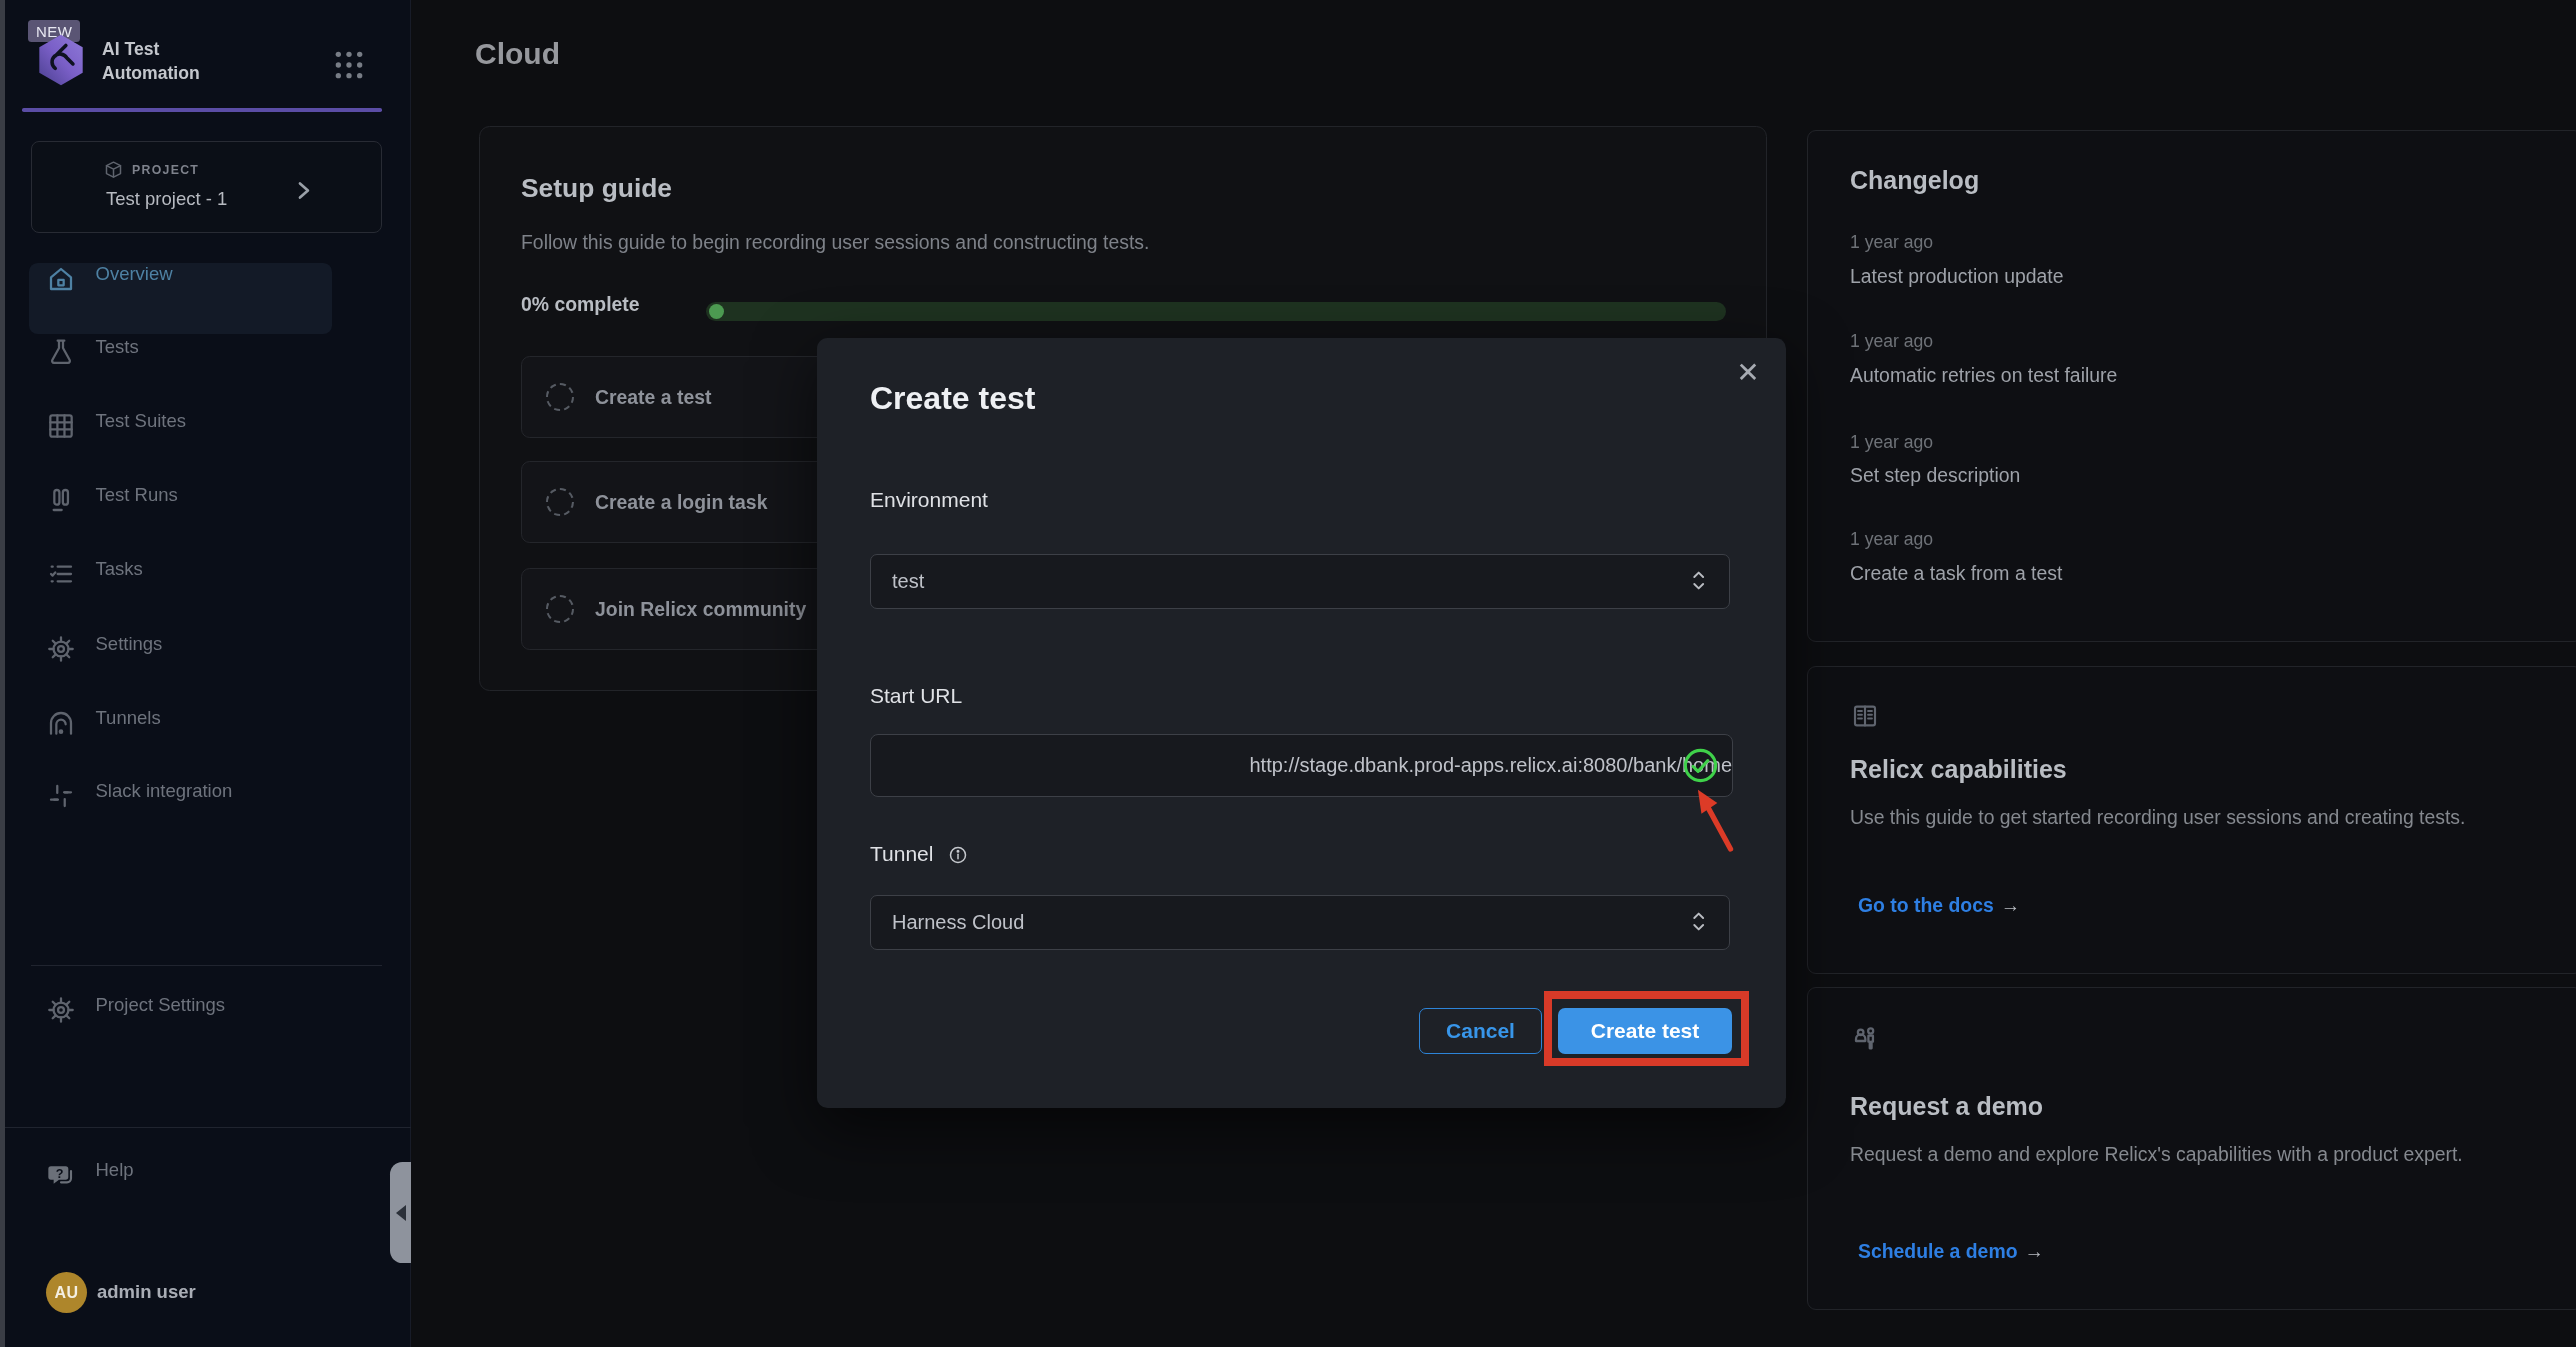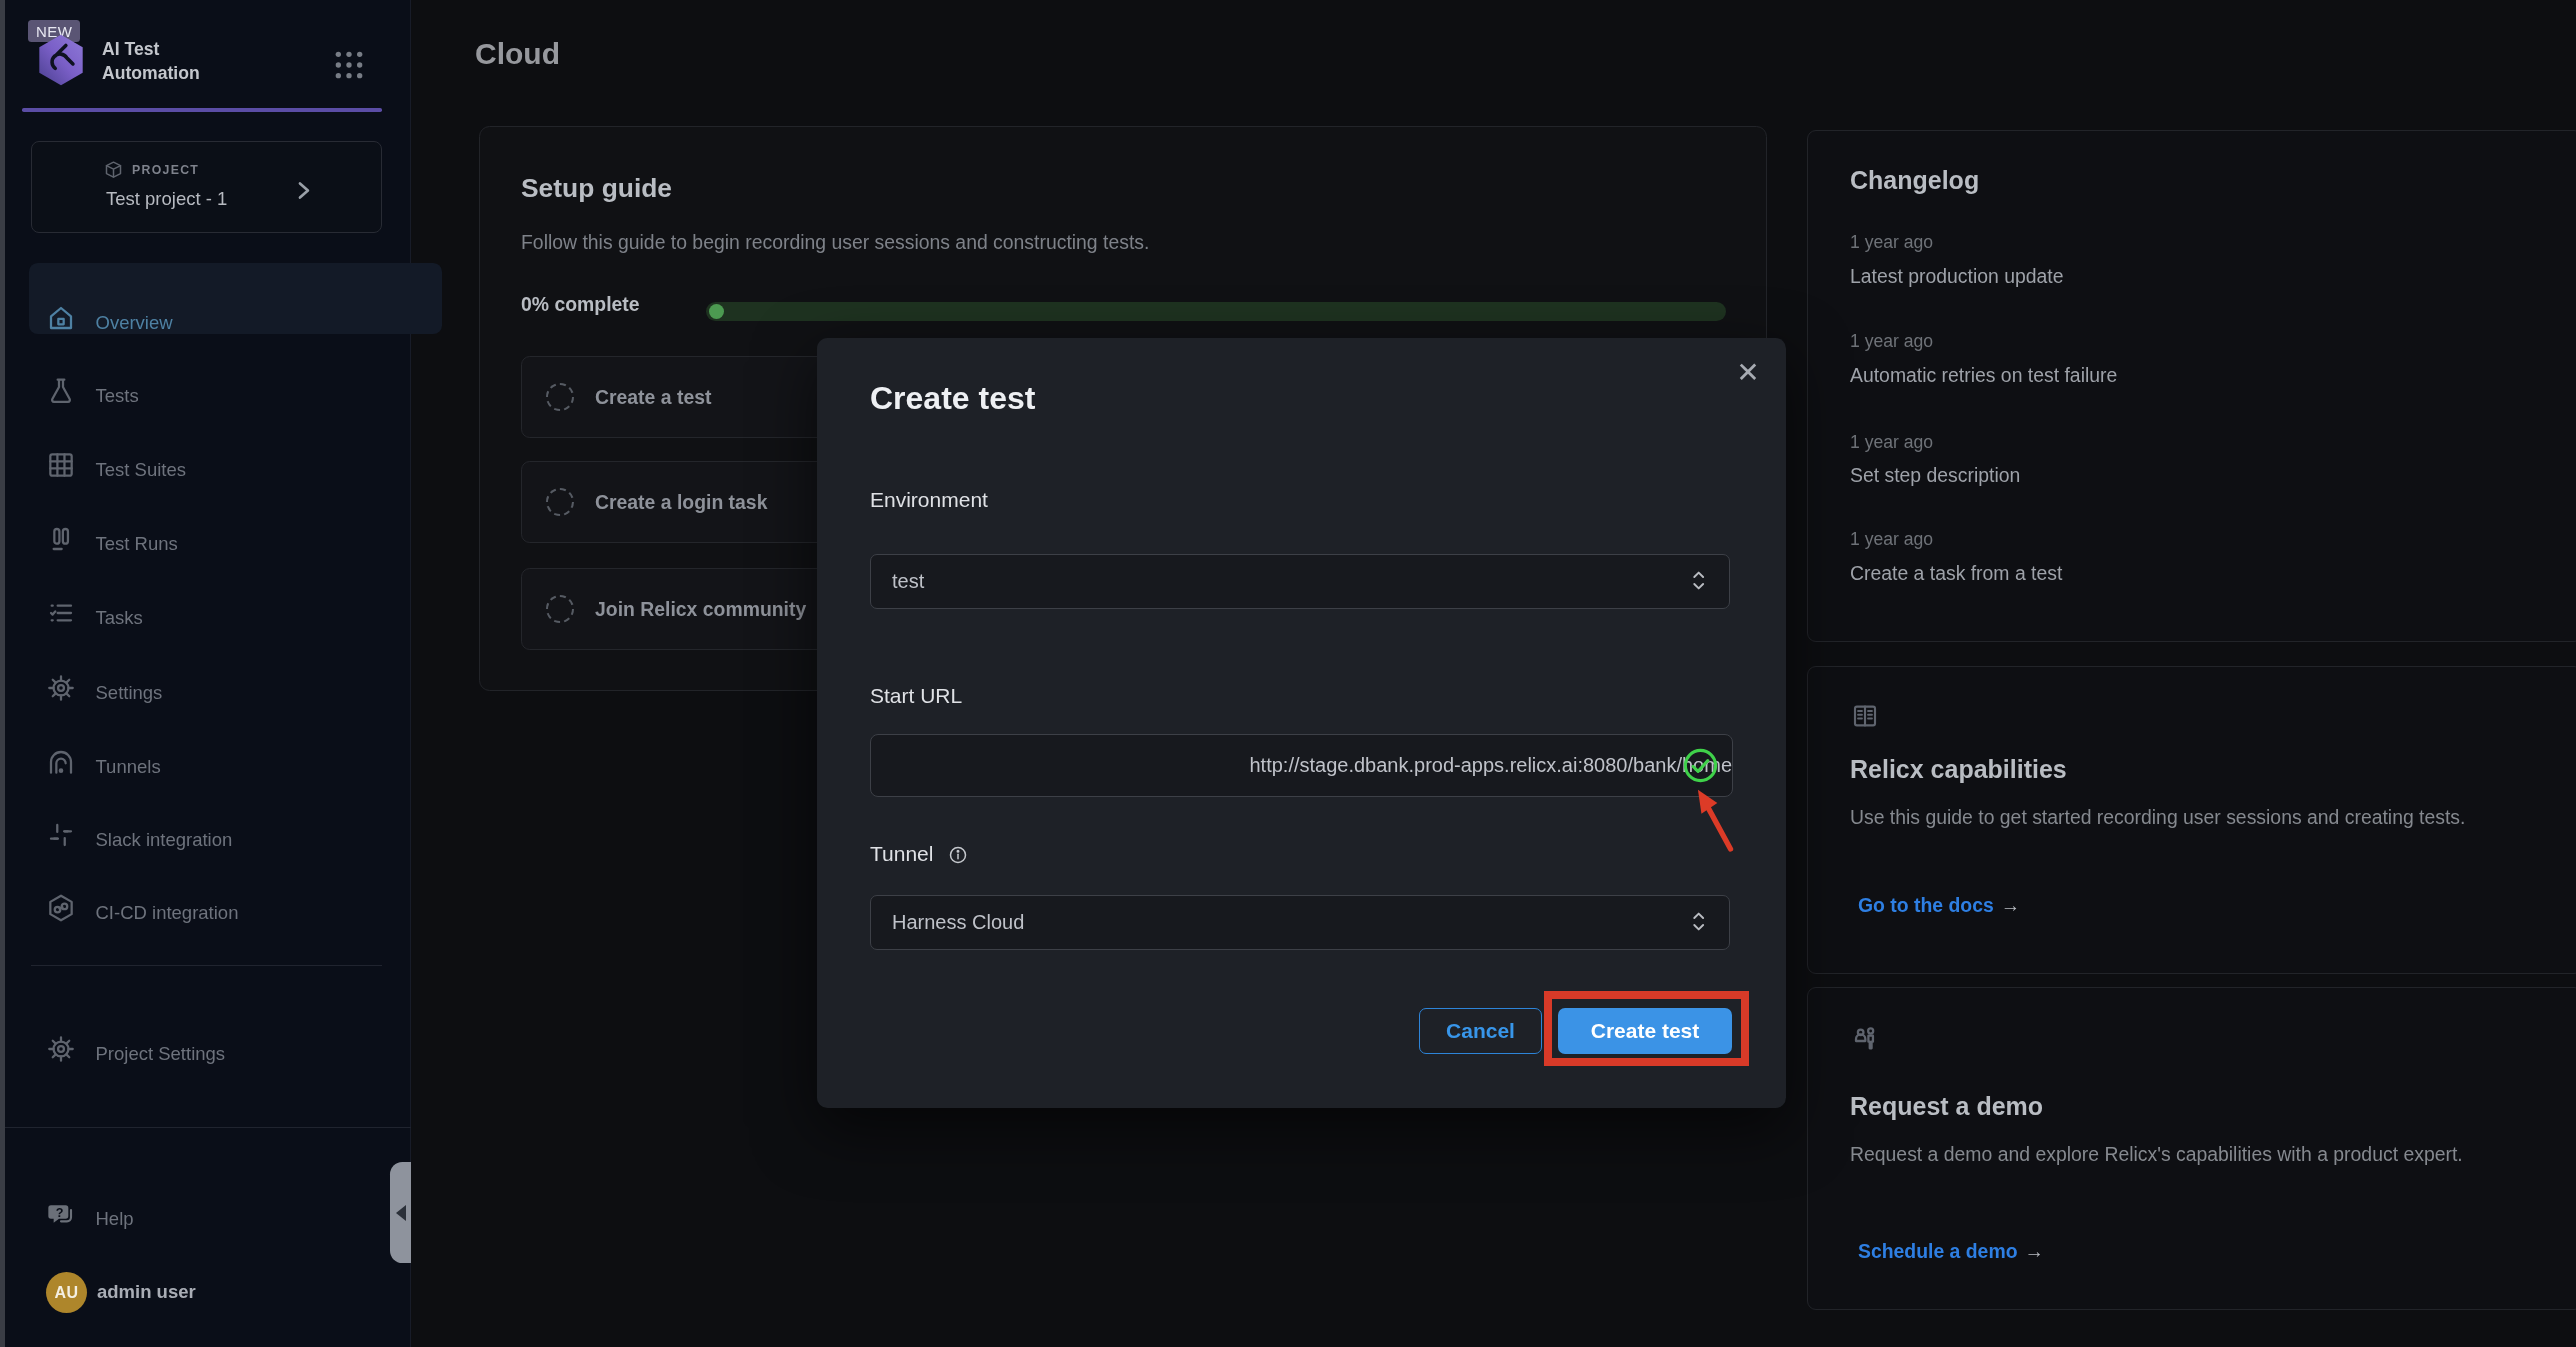--- a/index.html
+++ b/index.html
@@ -22,21 +22,21 @@
   .app-title { left:102px; top:37px; font-size:17.6px; font-weight:600; color:#c3c6cc; line-height:24px; white-space:pre-line; }
   .apps-grid { left:333px; top:49px; width:32px; height:32px; }
   .brand-line { left:22px; top:108px; width:360px; height:3.5px; background:#5b4da5; border-radius:1.8px; }
 
   .project-card { left:31px; top:141px; width:351px; height:92px; background:#0b0f17; border:1.3px solid #282b34; border-radius:8px; }
   .project-kicker { left:100px; top:21px; font-size:12.3px; font-weight:bold; letter-spacing:1.3px; color:#7e828c; }
   .project-cube { left:71px; top:17.6px; width:21px; height:21px; }
   .project-name { left:74px; top:46px; font-size:18.5px; color:#b7bac1; }
   .project-chevron { left:260px; top:37px; width:23px; height:23px; }
 
-  .nav-item { left:29px; width:413px; height:71px; border-radius:8.8px; display:flex; align-items:flex-end; }
+  .nav-item { left:29px; width:303px; height:71px; border-radius:8.8px; display:flex; align-items:flex-start; }
   .nav-item .nav-ic { width:32px; height:32px; margin-left:16px; flex:0 0 auto; }
   .nav-item .nav-label { margin-left:18.5px; font-size:18.5px; color:#6e737d; }
   .nav-item.active { background:#131a27; }
   .nav-item.active .nav-label { color:#4e81a3; }
   svg.ic { stroke:#5f646e; fill:none; stroke-width:1.7; stroke-linecap:round; stroke-linejoin:round; }
   .nav-item.active svg.ic { stroke:#4e81a3; }
 
   .side-divider { left:31px; width:351px; height:1.3px; background:#20242f; }
   .bottom-divider { left:0; width:411px; height:1.3px; background:#20242f; }
 
@@ -192,29 +192,20 @@
           <circle cx="12" cy="18.5" r="0.9"></circle>
         </svg></span>
     <span class="nav-label">Tunnels</span>
   </div>
   <div class="abs nav-item" style="top:780px">
     <span class="nav-ic"><svg class="ic" width="32" height="32" viewBox="0 0 24 24" stroke-width="2">
           <path d="M9.2 4.5 v5.2 M14.8 14.3 v5.2 M4.5 14.8 h5.2 M14.3 9.2 h5.2"></path>
           <path d="M9.2 14.8 h-2.3 M14.8 9.2 h2.3"></path>
         </svg></span>
     <span class="nav-label">Slack integration</span>
-  </div>
-  <div class="abs nav-item" style="top:853px">
-    <span class="nav-ic"><svg class="ic" width="32" height="32" viewBox="0 0 24 24">
-          <path d="M12 2.8 l8 4.6 v9.2 l-8 4.6 -8-4.6 V7.4 Z"></path>
-          <circle cx="9.4" cy="13.2" r="2.1"></circle>
-          <circle cx="14.6" cy="10.8" r="2.1"></circle>
-          <path d="M10.9 12.4 l2.2-1"></path>
-        </svg></span>
-    <span class="nav-label">CI-CD integration</span>
   </div>
 
   <div class="abs side-divider" style="top:965px"></div>
 
   <div class="abs nav-item" style="top:994px">
     <span class="nav-ic"><svg class="ic" width="32" height="32" viewBox="0 0 24 24">
           <circle cx="12" cy="12" r="5.6"></circle>
           <circle cx="12" cy="12" r="2.2"></circle>
           <path d="M12 3.2 v3.2 M12 17.6 v3.2 M3.2 12 h3.2 M17.6 12 h3.2 M5.8 5.8 l2.2 2.2 M16 16 l2.2 2.2 M18.2 5.8 L16 8 M8 16 l-2.2 2.2"></path>
         </svg></span>

